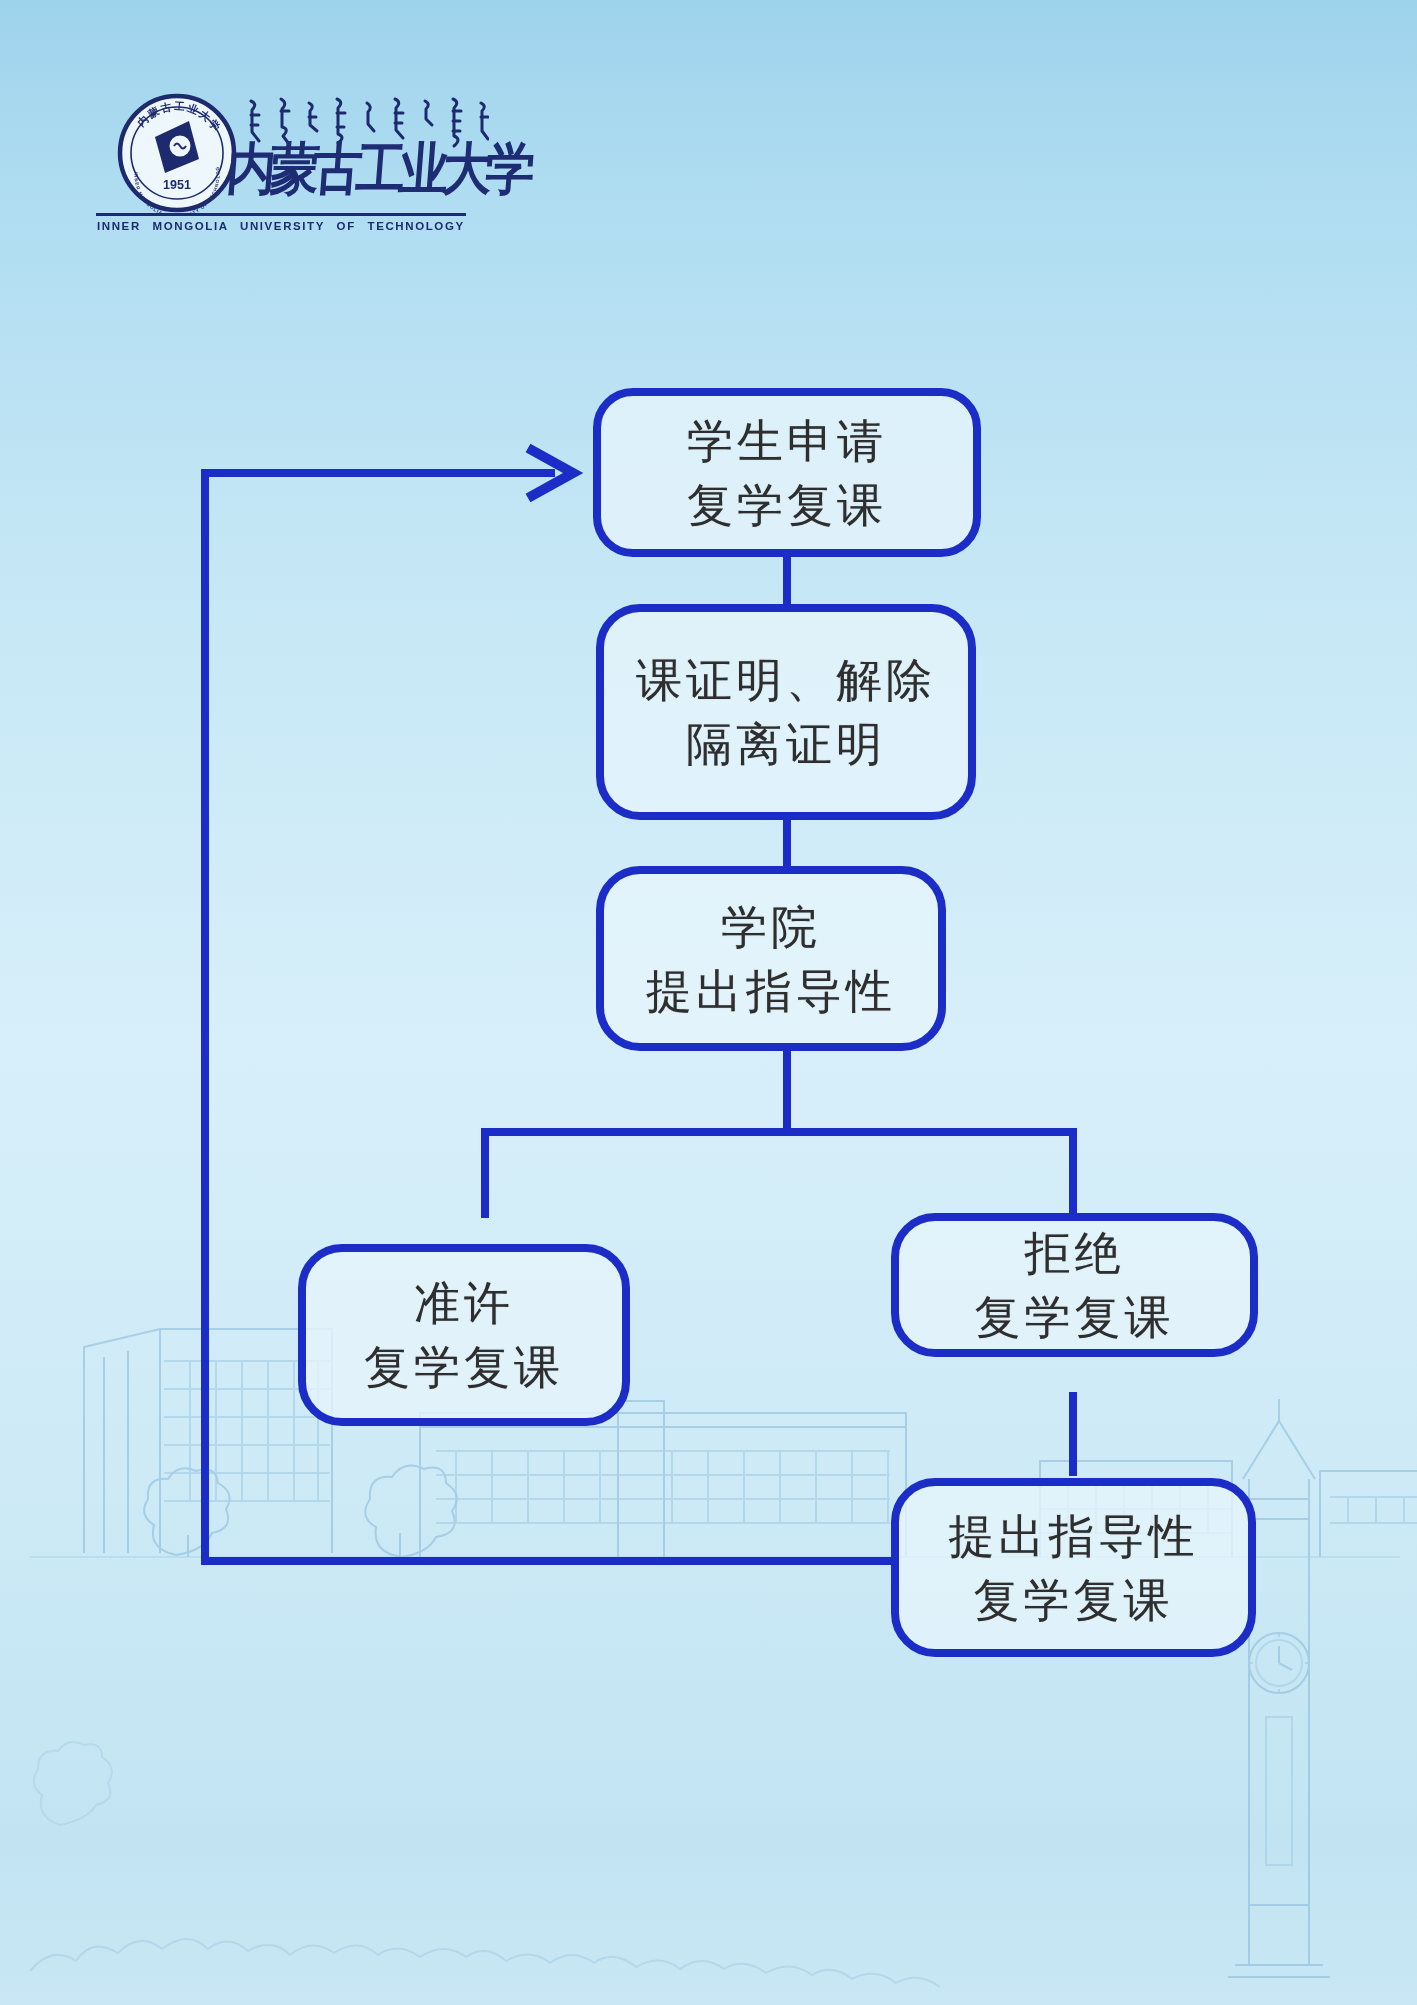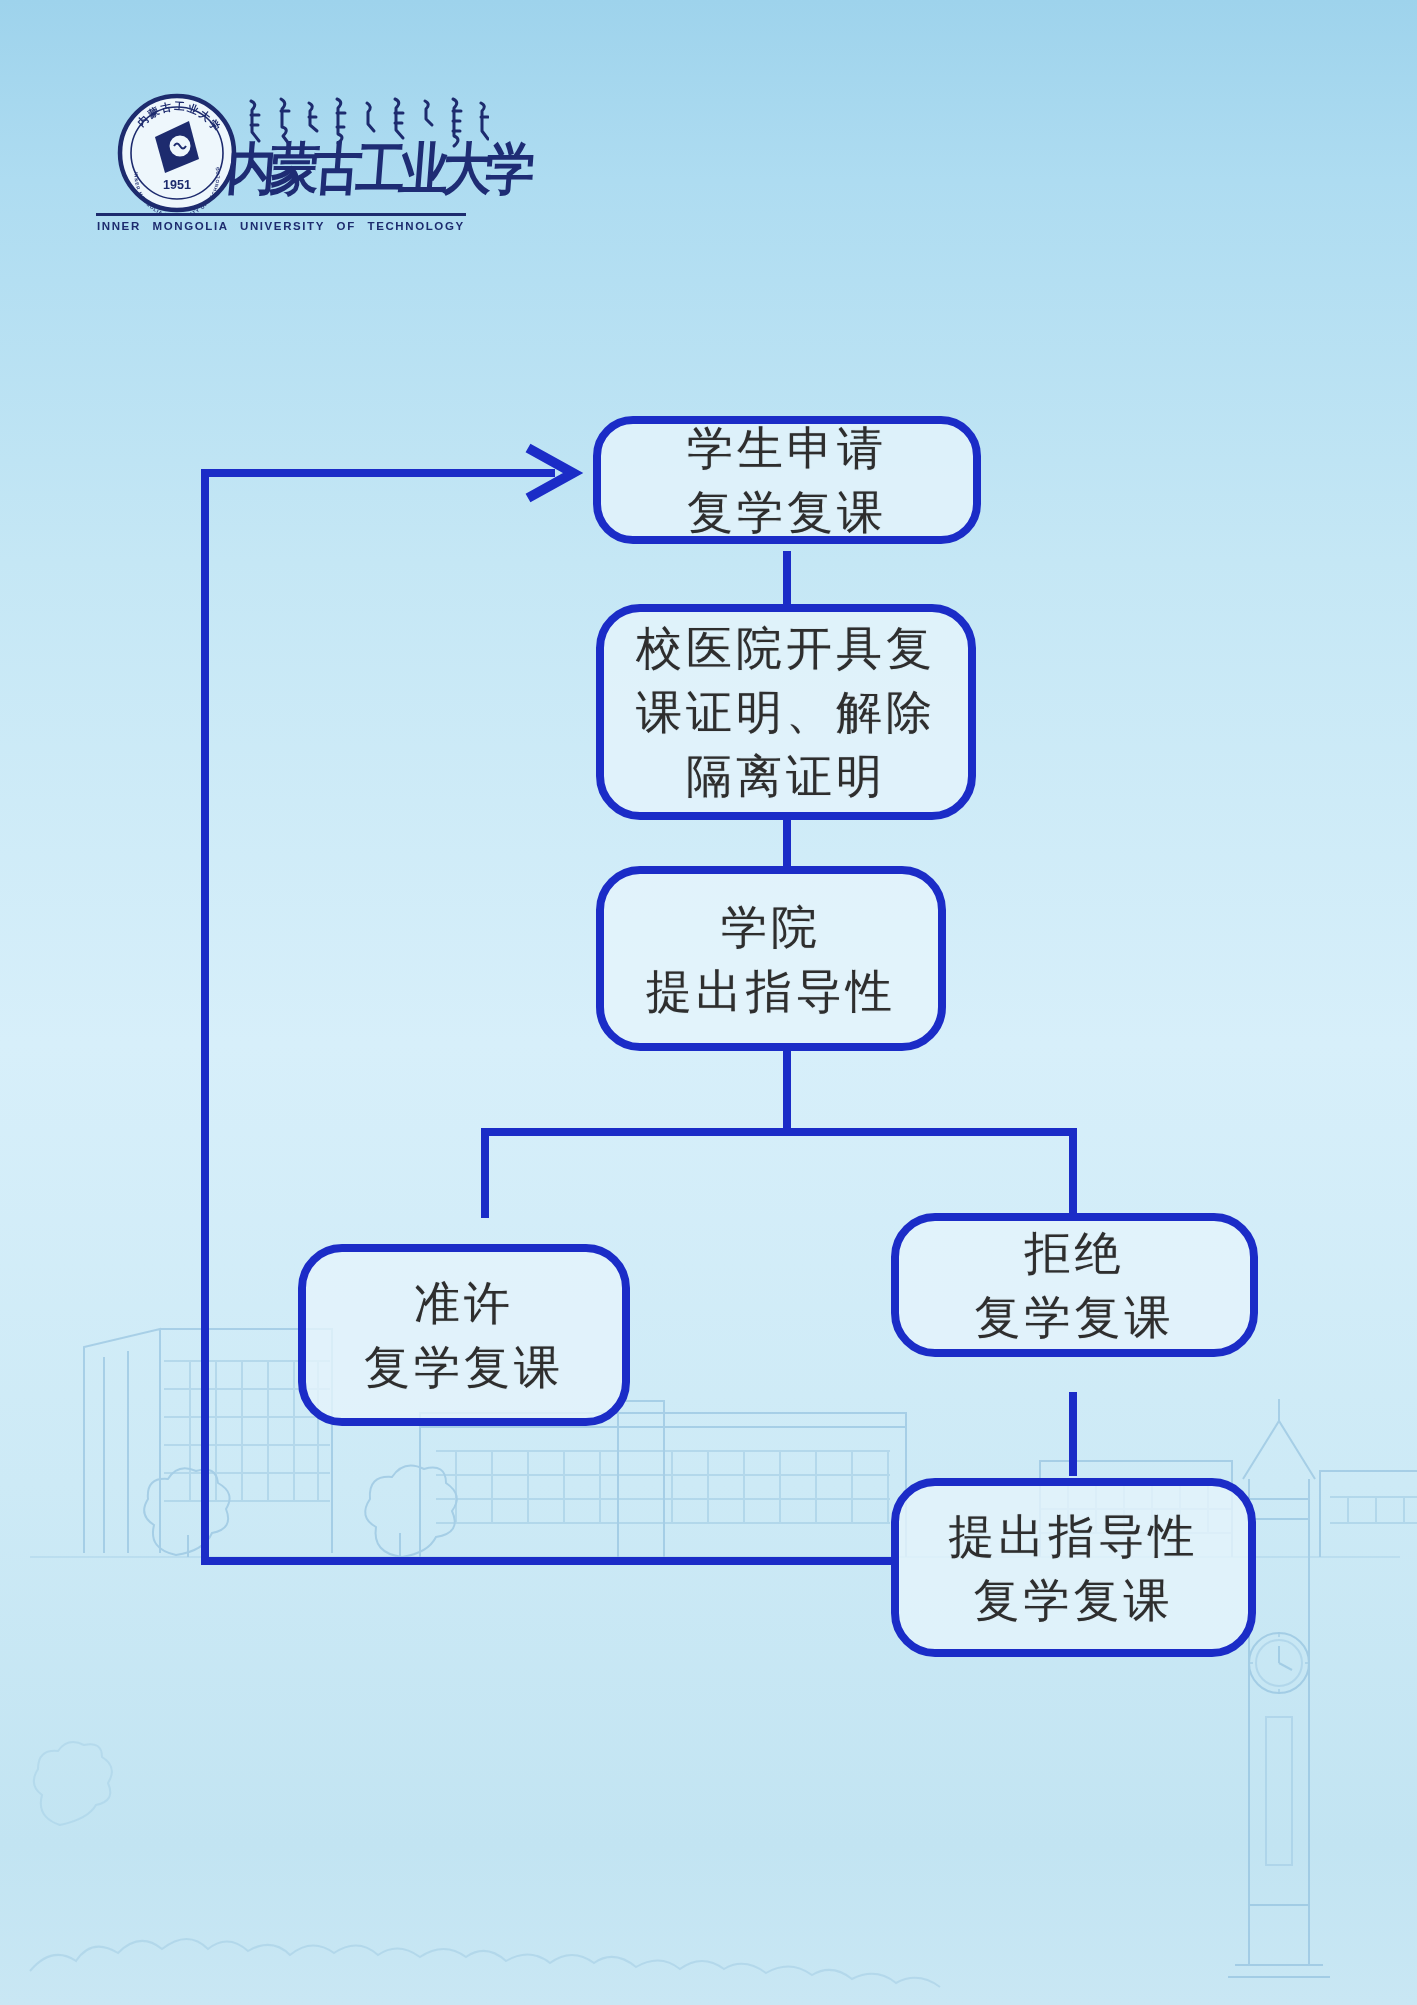--- a/index.html
+++ b/index.html
@@ -146,27 +146,26 @@
   <div class="fl" style="left:481px;top:1128px;width:8px;height:90px;"></div>
   <div class="fl" style="left:1069px;top:1128px;width:8px;height:90px;"></div>
   <div class="fl" style="left:1069px;top:1392px;width:8px;height:84px;"></div>
   <div class="fl" style="left:201px;top:1557px;width:695px;height:8px;"></div>
   <div class="fl" style="left:201px;top:469px;width:8px;height:1096px;"></div>
   <div class="fl" style="left:201px;top:469px;width:354px;height:8px;"></div>
   <svg class="arrowhead" style="left:516px;top:441px;" width="70" height="64" viewBox="0 0 70 64">
     <polyline points="12,7 57,32 12,57" fill="none" stroke="#1b2cc7" stroke-width="10" stroke-linejoin="miter"></polyline>
   </svg>
 
-  <div class="flow-box" style="left:593px;top:388px;width:388px;height:128px;border-radius:40px;margin-top:28px;">
+  <div class="flow-box" style="left:593px;top:388px;width:388px;height:169px;border-radius:40px;">
     <span class="ln">学生申请</span>
     <span class="ln">复学复课</span>
   </div>
 
   <div class="flow-box" style="left:596px;top:604px;width:380px;height:216px;">
-    <span class="ln">校医院开具复</span>
     <span class="ln">课证明、解除</span>
     <span class="ln">隔离证明</span>
   </div>
 
   <div class="flow-box" style="left:596px;top:866px;width:350px;height:185px;">
     <span class="ln">学院</span>
     <span class="ln">提出指导性</span>
   </div>
 
   <div class="flow-box" style="left:298px;top:1244px;width:332px;height:182px;">

